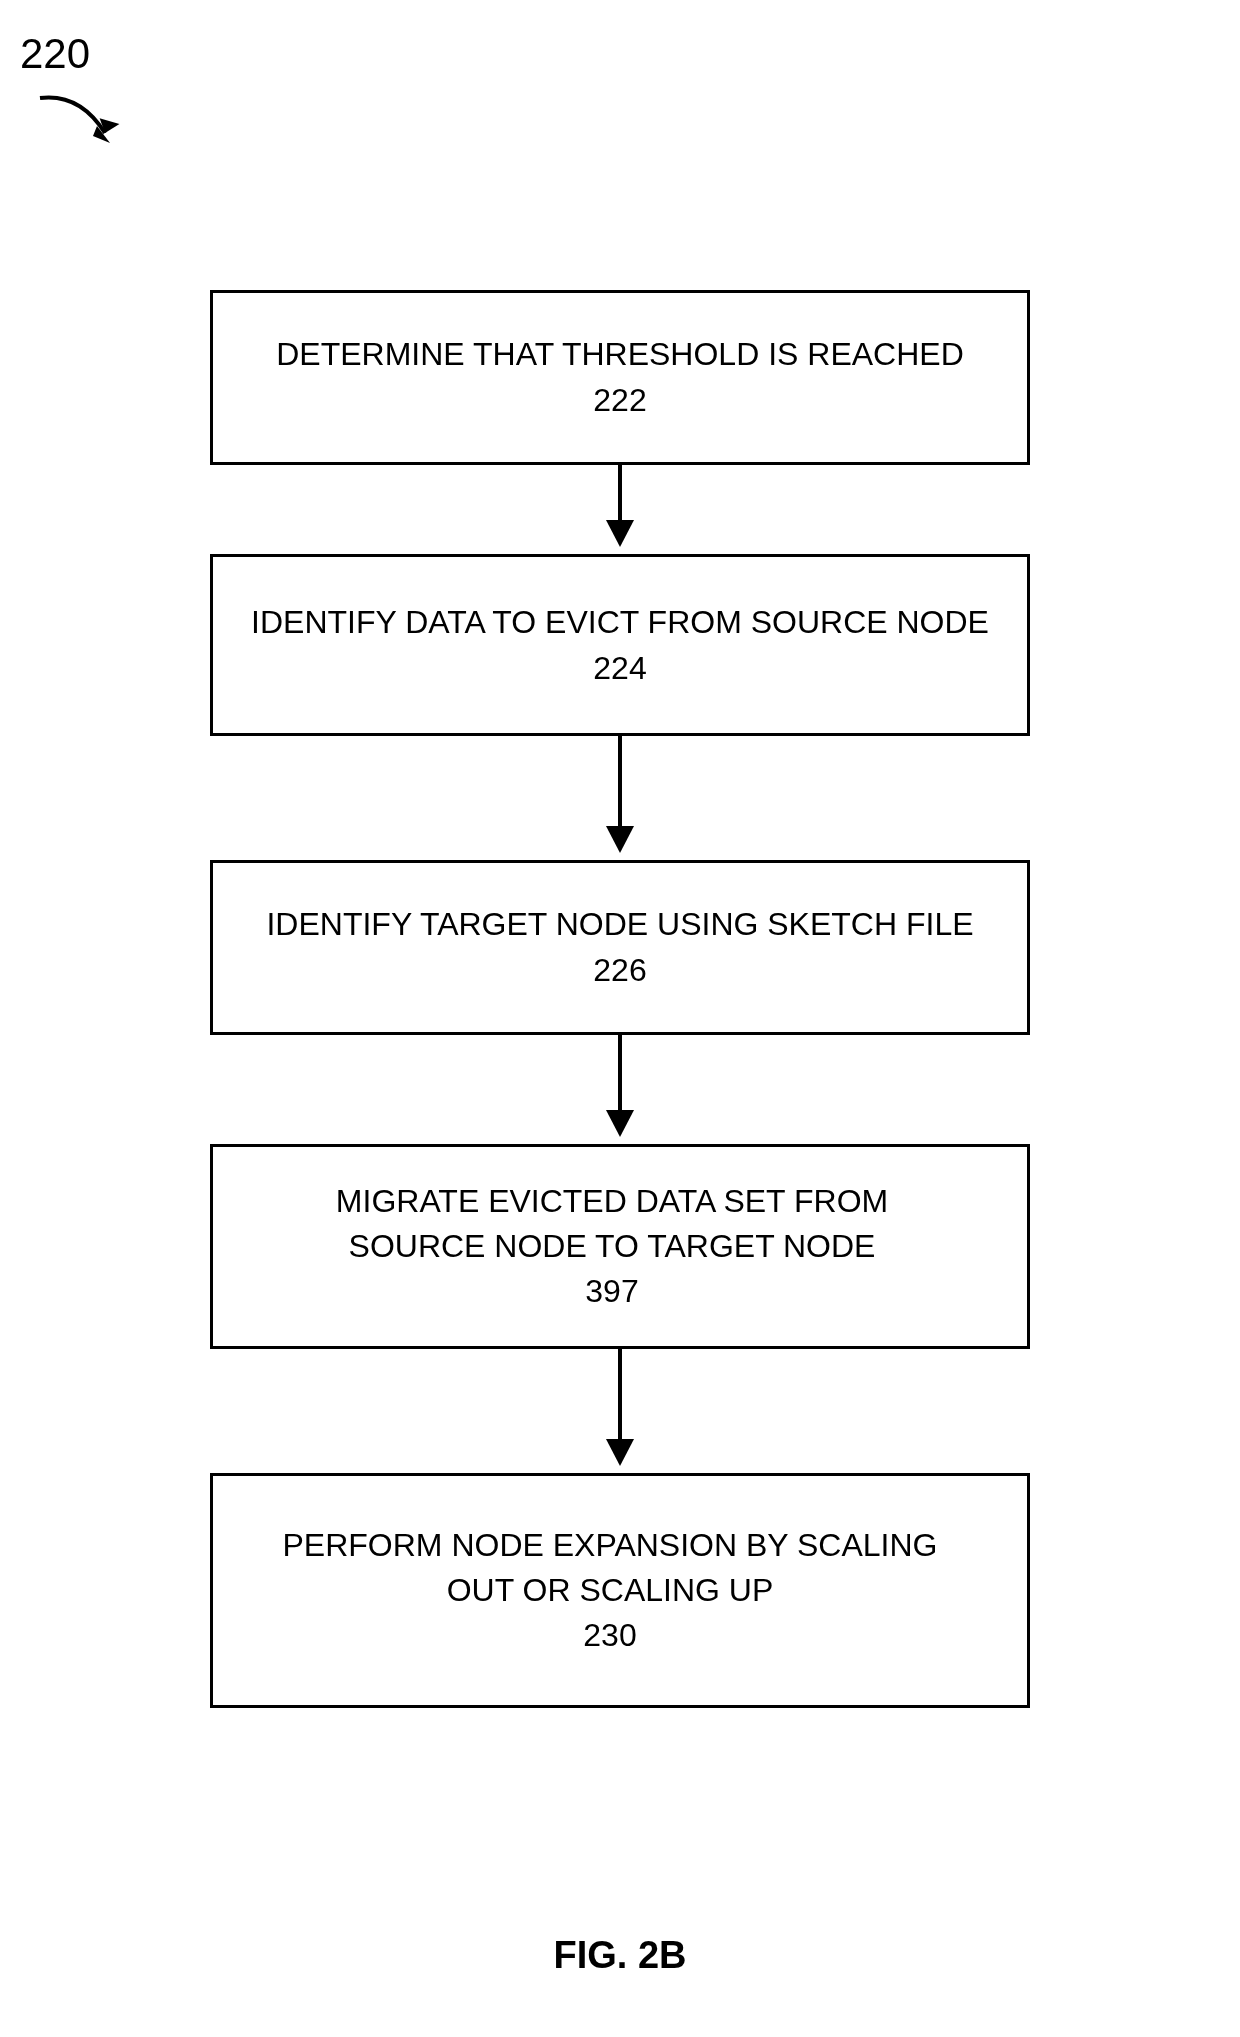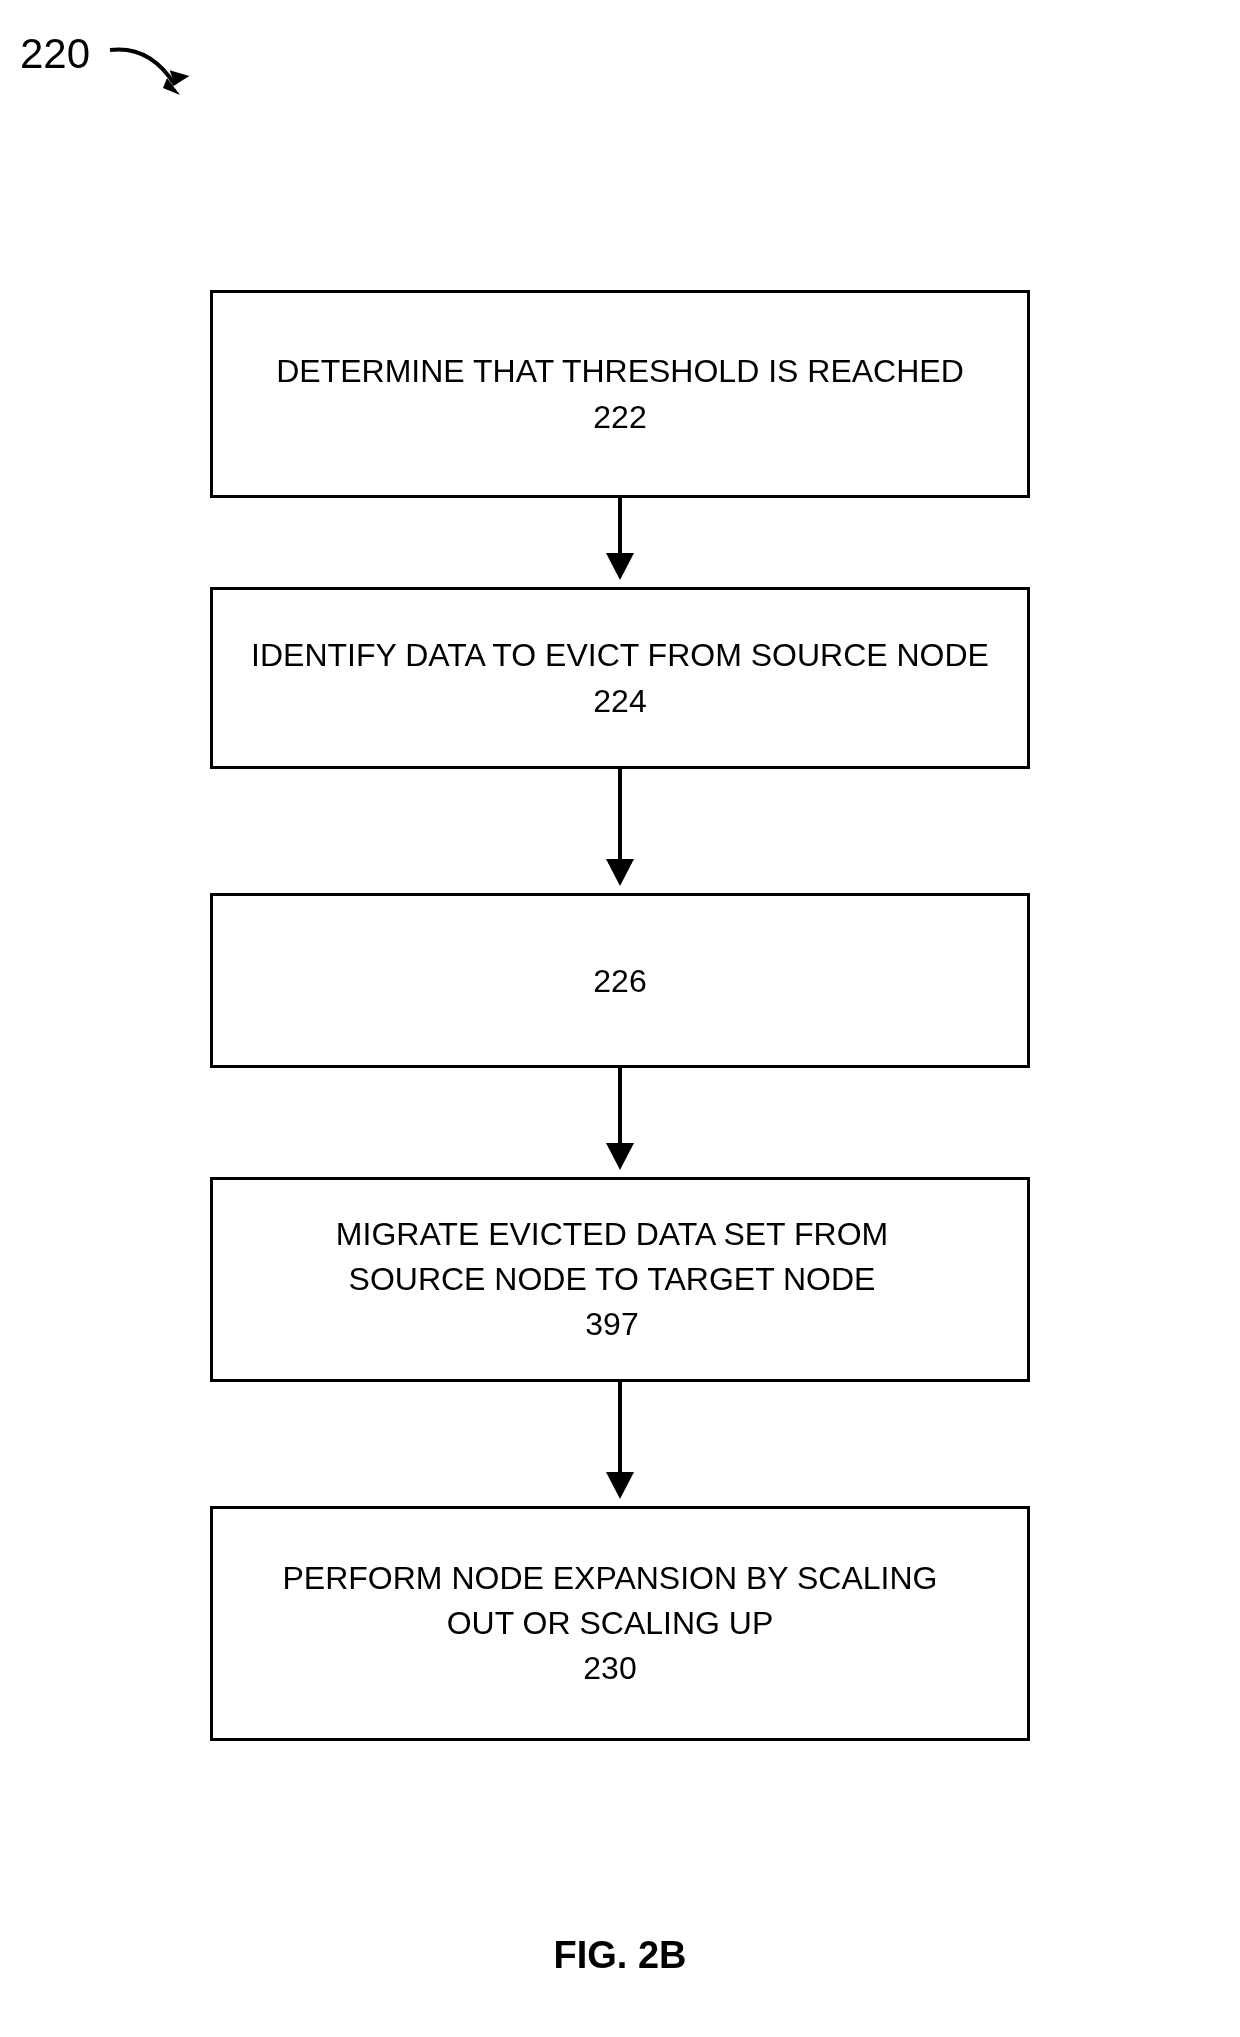--- a/index.html
+++ b/index.html
@@ -15,20 +15,21 @@
       position: relative;
     }
     .reference-label {
       position: absolute;
       top: 30px;
       left: 20px;
       font-size: 42px;
       font-weight: normal;
       display: flex;
       align-items: flex-start;
+      flex-direction: column;
     }
     .reference-arrow {
       margin-left: 15px;
       margin-top: 10px;
     }
     .flowchart {
       position: absolute;
       top: 290px;
       left: 210px;
       width: 820px;
@@ -72,21 +73,21 @@
     <svg width="90" height="80" viewBox="0 0 90 80">
       <path d="M 5 10 Q 45 5 70 45" stroke="black" stroke-width="4" fill="none"></path>
       <polygon points="70,45 58,35 78,30" fill="black" transform="rotate(30 70 45)"></polygon>
       <path d="M 62 38 L 75 55 L 58 48 Z" fill="black"></path>
     </svg>
   </span>
 </div>
 
 <div class="flowchart">
 
-  <div class="flow-box" style="height:208px;">
+  <div class="flow-box" style="height:175px;">
     <div>DETERMINE THAT THRESHOLD IS REACHED</div>
     <div class="box-number">222</div>
   </div>
 
   <div class="arrow-down">
     <svg width="40" height="85" viewBox="0 0 40 85">
       <line x1="20" y1="0" x2="20" y2="60" stroke="black" stroke-width="4"></line>
       <polygon points="20,82 6,55 34,55" fill="black"></polygon>
     </svg>
   </div>
@@ -97,20 +98,21 @@
   </div>
 
   <div class="arrow-down">
     <svg width="40" height="120" viewBox="0 0 40 120">
       <line x1="20" y1="0" x2="20" y2="95" stroke="black" stroke-width="4"></line>
       <polygon points="20,117 6,90 34,90" fill="black"></polygon>
     </svg>
   </div>
 
   <div class="flow-box" style="height:175px;">
+    <div>IDENTIFY TARGET NODE USING SKETCH FILE</div>
     <div class="box-number">226</div>
   </div>
 
   <div class="arrow-down">
     <svg width="40" height="105" viewBox="0 0 40 105">
       <line x1="20" y1="0" x2="20" y2="80" stroke="black" stroke-width="4"></line>
       <polygon points="20,102 6,75 34,75" fill="black"></polygon>
     </svg>
   </div>
 

